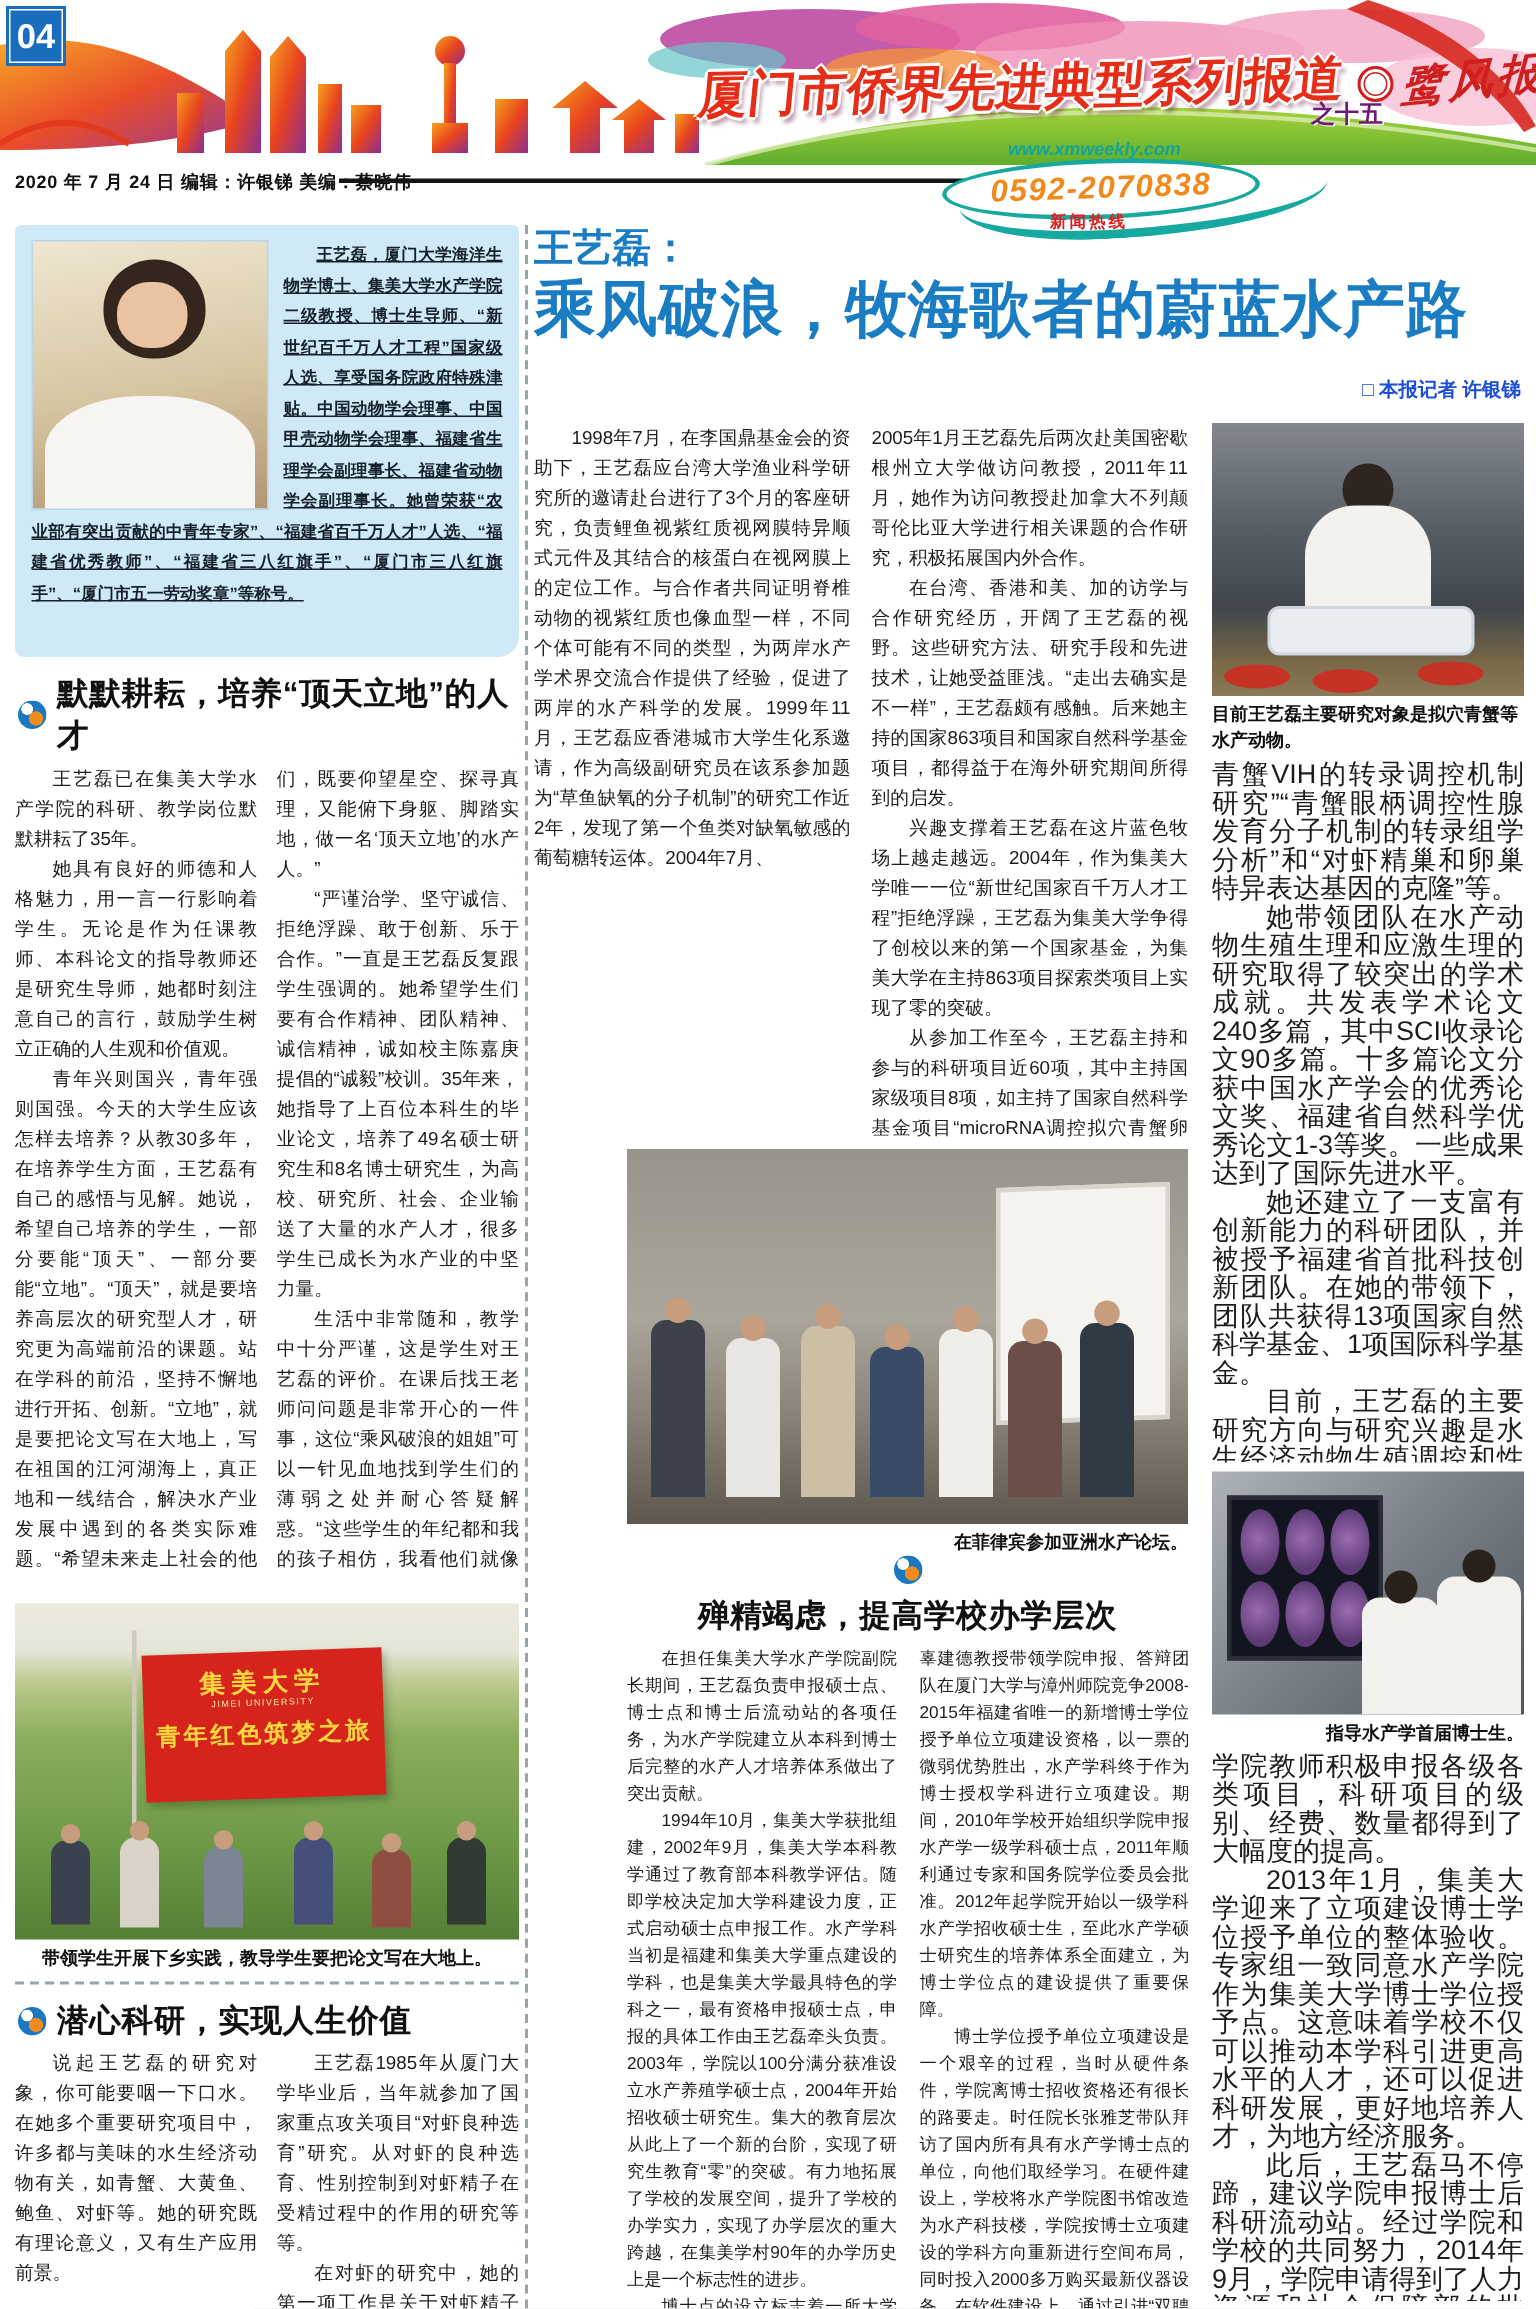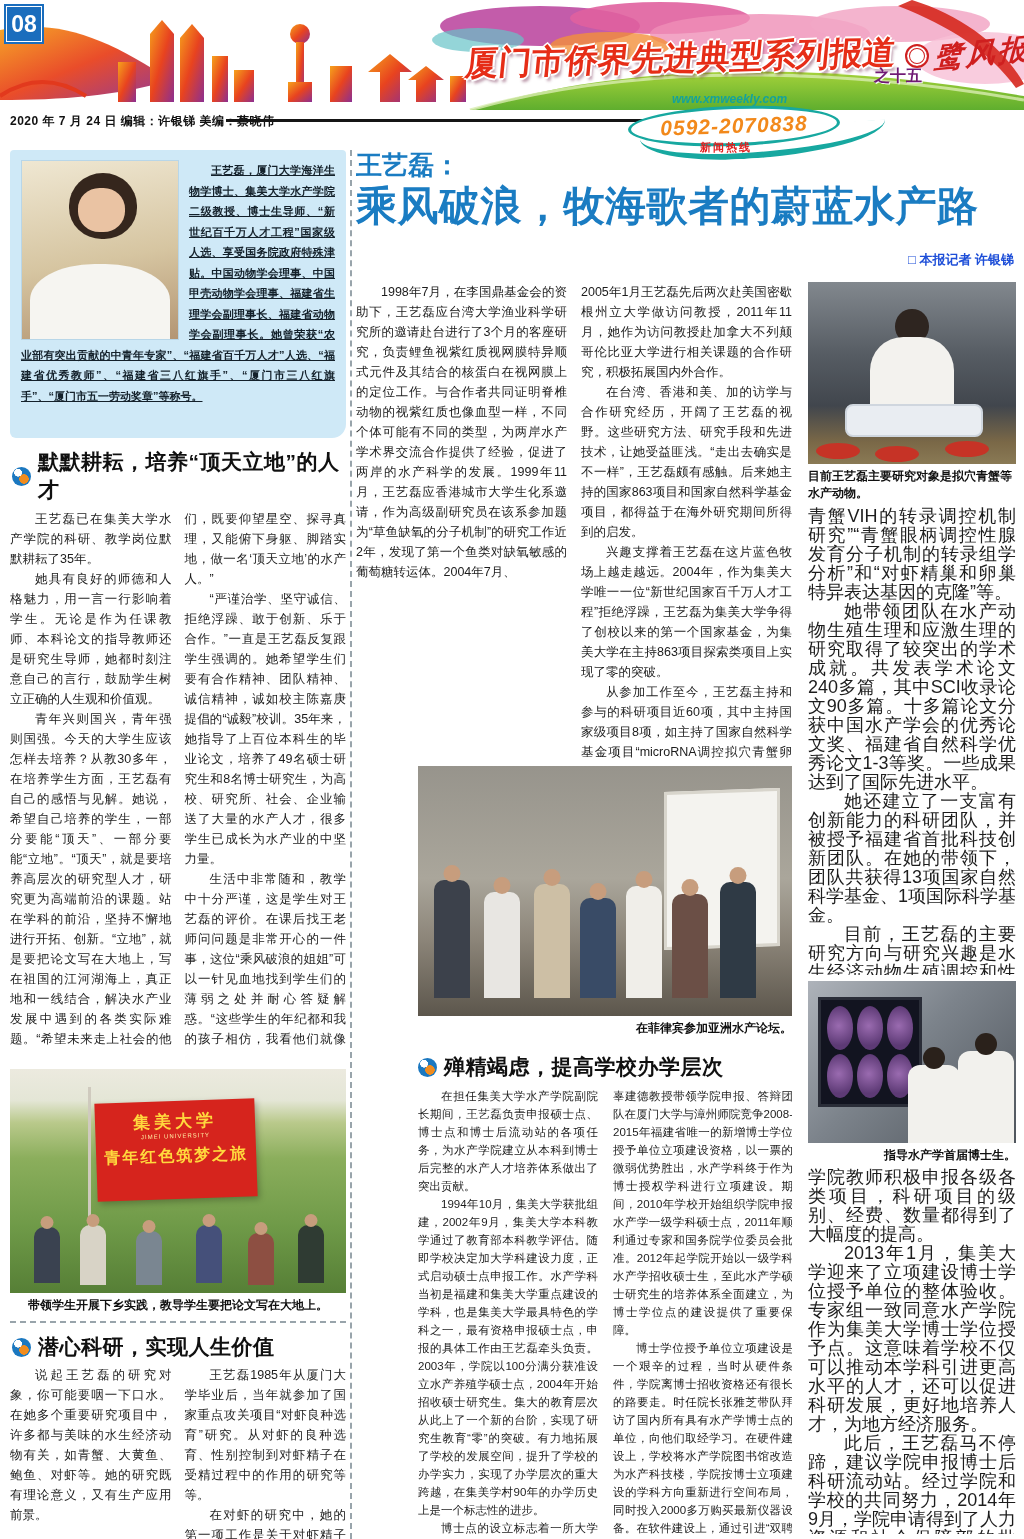--- a/index.html
+++ b/index.html
@@ -75,21 +75,21 @@
   .abody{display:flex;gap:16px;margin-top:13px;}
   .main-left{width:436px;flex:none;}
   .main-right{width:208px;flex:none;}
   .row1{display:flex;gap:14px;height:478px;overflow:hidden;}
   .row1 .col{width:211px;flex:none;text-align:justify;font-size:12.5px;line-height:20px;}
   .col p,.col2 p,.rcol-text p{margin:0;text-indent:2em;}
   .conf-photo{position:relative;width:374px;height:250px;margin:6px 0 0 62px;overflow:hidden;
         background:linear-gradient(180deg,#97948c 0%,#aaa69b 45%,#8b8478 70%,#5c564c 100%);}
   .c-screen{position:absolute;right:12px;top:24px;width:110px;height:152px;background:#f4f3ef;border:3px solid #d8d5cc;transform:skewY(-2deg);}
   .conf-cap{width:374px;margin-left:62px;}
-  .sec3{margin:16px 0 0 62px;}
+  .sec3{margin:0 0 0 62px;flex-direction:column;}
   .row2{display:flex;gap:15px;height:480px;overflow:hidden;margin:6px 0 0 62px;}
   .row2 .col2{width:180px;flex:none;text-align:justify;font-size:11.5px;line-height:18px;}
   .lab-photo{position:relative;width:208px;height:182px;overflow:hidden;
         background:linear-gradient(180deg,#82888e,#565c63 40%,#41464d 68%,#7a6847 88%,#8a7a55);}
   .l-coat{position:absolute;left:30%;top:30%;width:40%;height:46%;background:#f3f2ee;border-radius:40% 40% 8% 8%;}
   .l-head{position:absolute;left:42%;top:15%;width:16%;height:19%;background:#2e2520;border-radius:50%;}
   .l-tray{position:absolute;left:18%;bottom:15%;width:64%;height:16%;background:#e9edf2;border-radius:8px;border:2px solid #cfd6de;}
   .l-crab{position:absolute;width:44px;height:16px;background:#c63326;border-radius:50%;}
   .rcol-text{text-align:justify;font-size:18px;line-height:19px;overflow:hidden;}
   .t1{height:468px;margin-top:5px;}
@@ -140,21 +140,21 @@
       <rect x="330" y="66" width="22" height="36"></rect>
       <path d="M380,102 L380,72 L368,72 L390,54 L412,72 L400,72 L400,102 Z"></path>
       <path d="M416,102 L416,80 L408,80 L426,66 L444,80 L436,80 L436,102 Z"></path>
       <rect x="450" y="76" width="16" height="26"></rect>
     </g>
     <path d="M470,110 C640,58 840,64 1024,96 L1024,110 Z" fill="url(#g-hill)"></path>
     <path d="M470,110 C640,62 840,68 1024,100" stroke="#d8ecb0" stroke-width="3" fill="none" opacity="0.8"></path>
     <path d="M898,6 C950,26 990,52 1016,88 L1024,84 C1004,48 964,16 912,0 Z" fill="#d6281e" opacity="0.9"></path>
   </svg>
 
-  <div class="pageno">08</div>
+  <div class="pageno">04</div>
   <div class="banner-title">厦门市侨界先进典型系列报道</div>
   <div class="banner-sub">之十五</div>
   <div class="logo-seal"></div>
   <div class="logo-text">鹭风报</div>
   <div class="dateline">2020 年 7 月 24 日  编辑：许银锑  美编：蔡晓伟</div>
   <div class="hrule"></div>
   <div class="site">www.xmweekly.com</div>
   <div class="swoosh"></div>
   <div class="oval">
     <span class="phone">0592-2070838</span>

